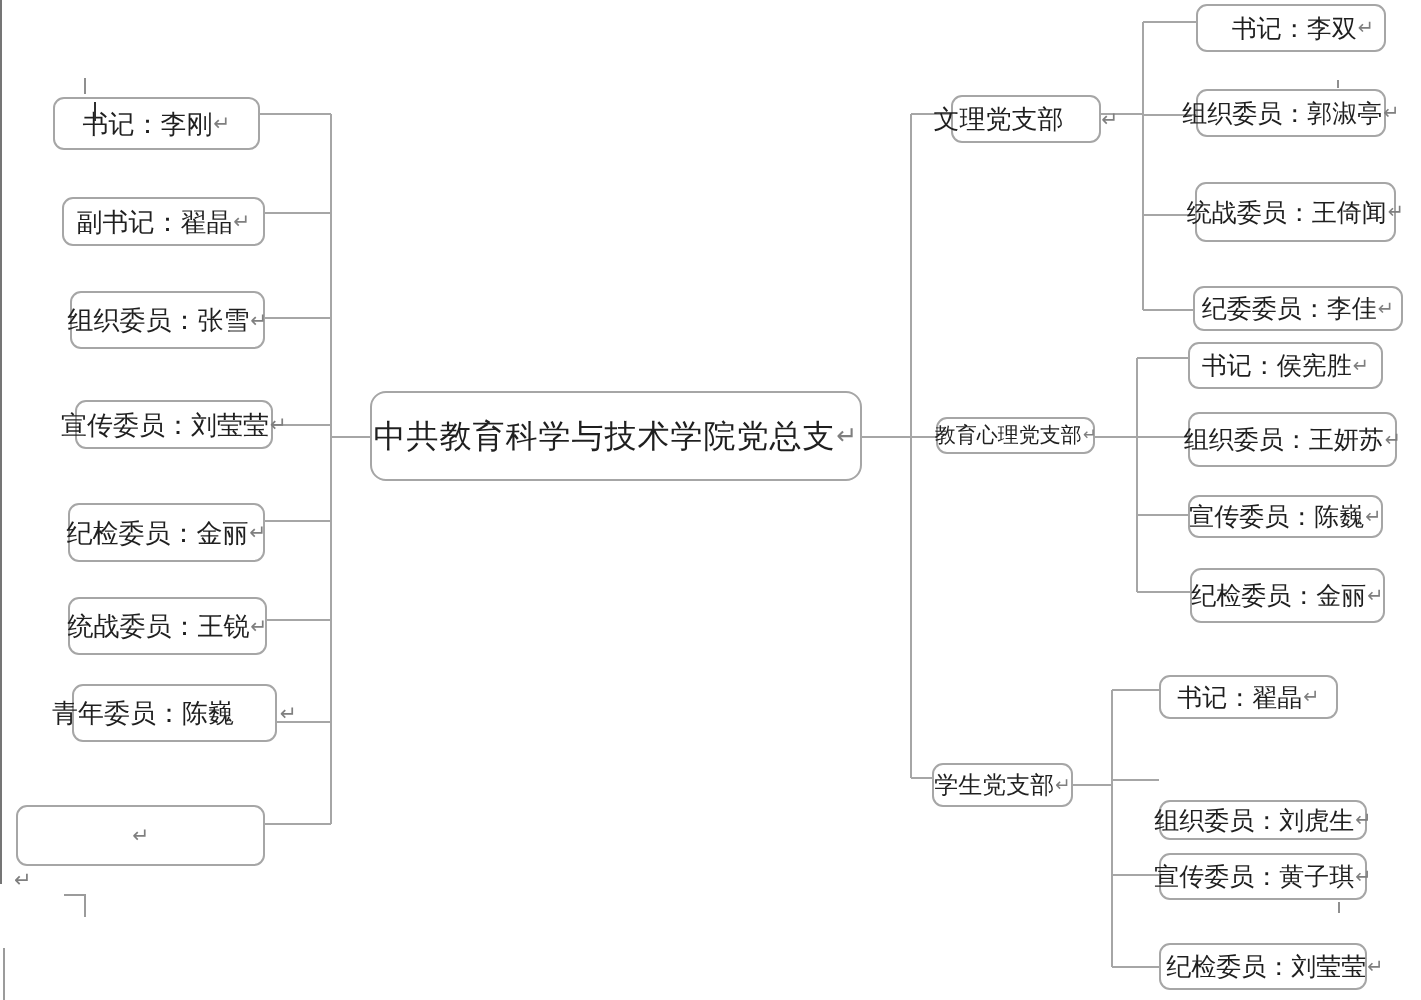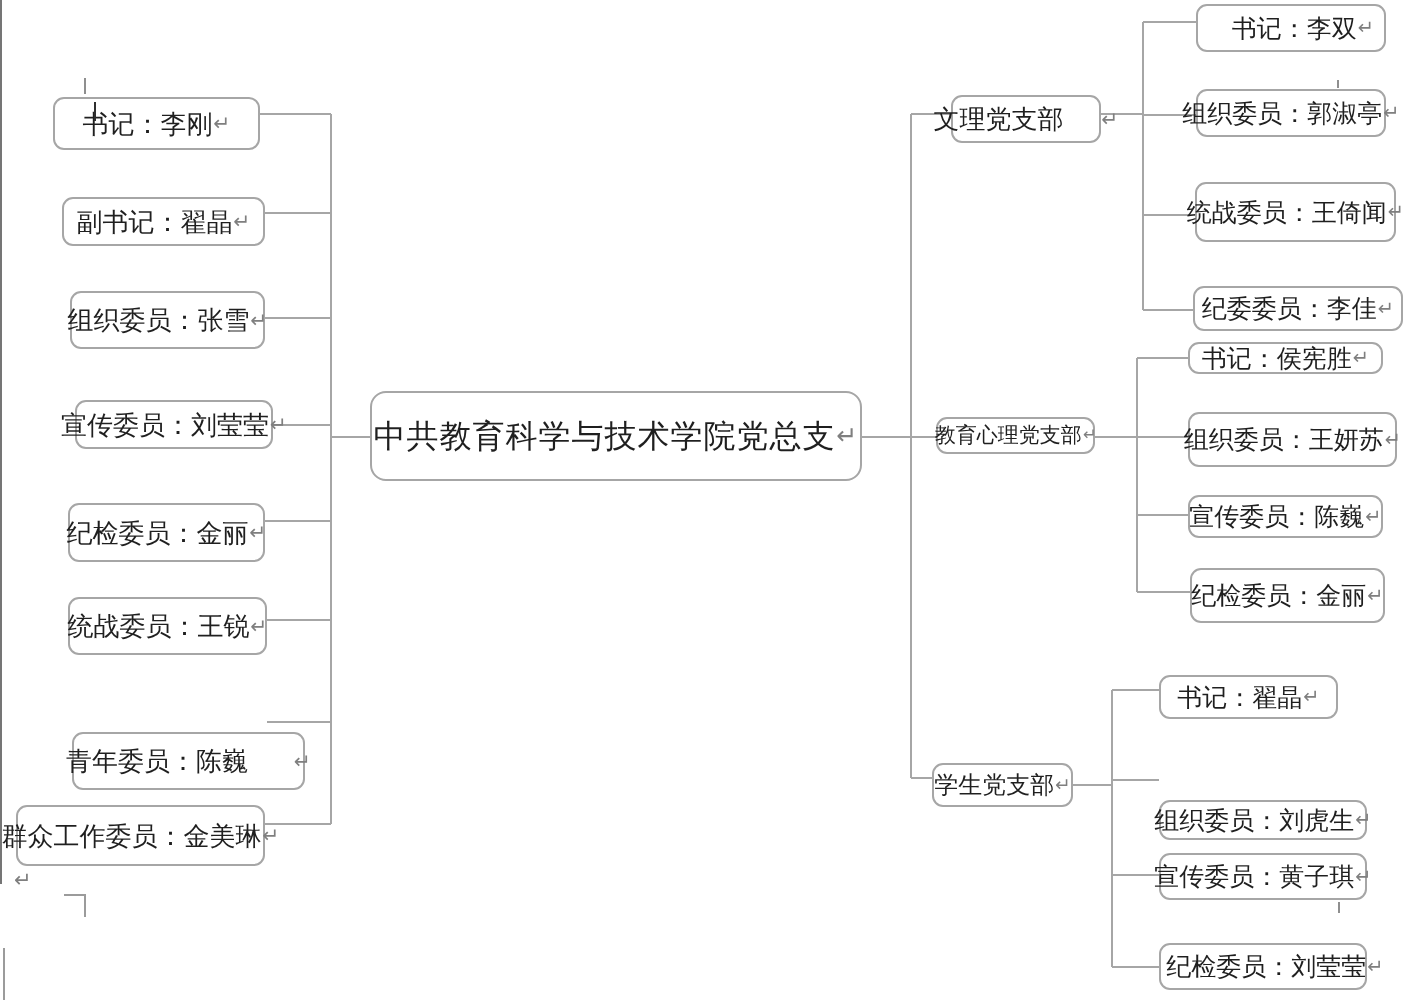--- a/index.html
+++ b/index.html
@@ -114,26 +114,25 @@
       <span class="eol">↵</span>
   </div>
   <div class="node" style="left:68px;top:503px;width:197px;height:59px;">
     <span>纪检委员：金丽</span>
       <span class="eol">↵</span>
   </div>
   <div class="node" style="left:68px;top:597px;width:199px;height:58px;">
     <span>统战委员：王锐</span>
       <span class="eol">↵</span>
   </div>
-  <div class="node" style="left:72px;top:732px;width:233px;height:58px;gap:45px;">
+  <div class="node" style="left:72px;top:684px;width:205px;height:58px;gap:45px;">
     <span>青年委员：陈巍</span>
       <span class="eol">↵</span>
   </div>
   <div class="node" style="left:16px;top:805px;width:249px;height:61px;">
-    <span>群众工作委员：金美琳</span>
       <span class="eol">↵</span>
   </div>
 
   <div class="node" style="left:951px;top:95px;width:150px;height:48px;gap:37px;">
     <span>文理党支部</span>
       <span class="eol">↵</span>
   </div>
   <div class="node branch-sm" style="left:936px;top:417px;width:159px;height:37px;">
     <span>教育心理党支部</span>
       <span class="eol">↵</span>
@@ -153,21 +152,21 @@
   </div>
   <div class="node leaf" style="left:1195px;top:182px;width:201px;height:60px;">
     <span>统战委员：王倚闻</span>
       <span class="eol">↵</span>
   </div>
   <div class="node leaf" style="left:1193px;top:286px;width:210px;height:45px;">
     <span>纪委委员：李佳</span>
       <span class="eol">↵</span>
   </div>
 
-  <div class="node leaf" style="left:1188px;top:342px;width:195px;height:32px;">
+  <div class="node leaf" style="left:1188px;top:342px;width:195px;height:47px;">
     <span>书记：侯宪胜</span>
       <span class="eol">↵</span>
   </div>
   <div class="node leaf" style="left:1188px;top:412px;width:209px;height:55px;">
     <span>组织委员：王妍苏</span>
       <span class="eol">↵</span>
   </div>
   <div class="node leaf" style="left:1188px;top:495px;width:195px;height:43px;">
     <span>宣传委员：陈巍</span>
       <span class="eol">↵</span>

